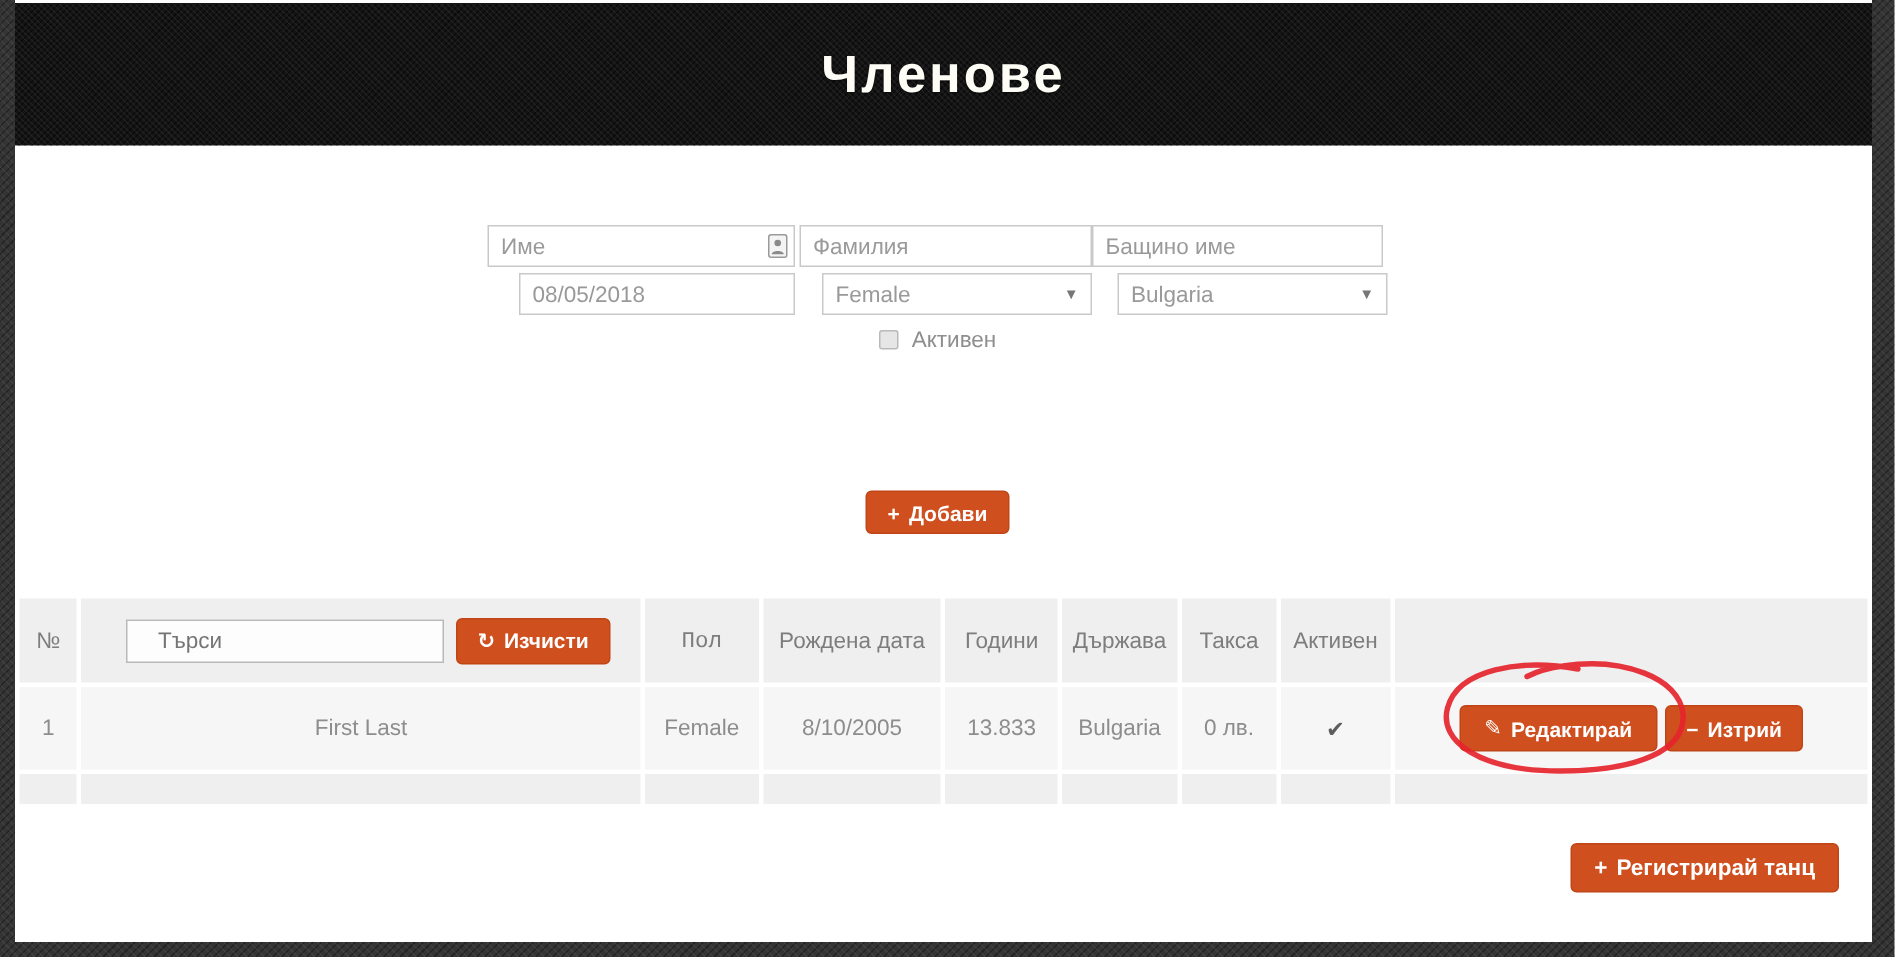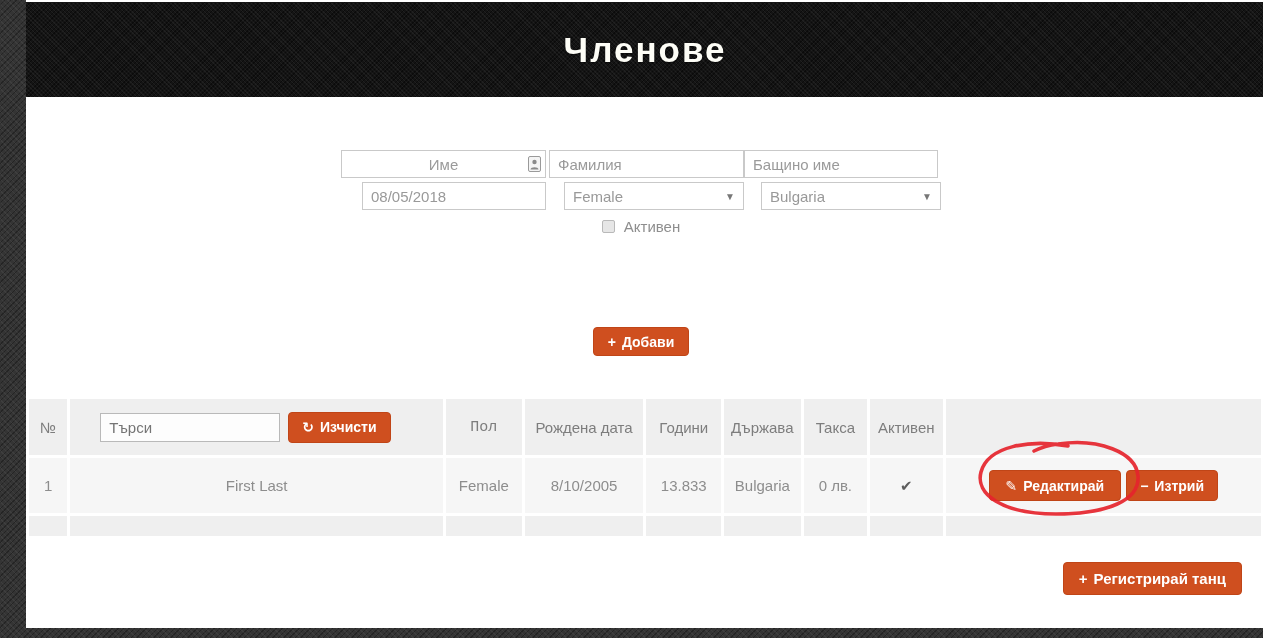--- a/index.html
+++ b/index.html
@@ -8,21 +8,21 @@
     font-family: "Liberation Sans", "DejaVu Sans", sans-serif;
     background-color: #343434;
     background-image:
       repeating-linear-gradient(45deg, rgba(255,255,255,0.05) 0 1px, transparent 1px 4px),
       repeating-linear-gradient(-45deg, rgba(0,0,0,0.30) 0 1px, transparent 1px 4px);
     position: relative;
     overflow: hidden;
   }
   .page {
     position: absolute;
-    left: 26px; top: 0;
+    left: 10px; top: 0;
     width: 1238px; height: 628px;
     background: #ffffff;
   }
   
   .header {
     margin-top: 2px;
     height: 95px;
     background-color: #141414;
     background-image:
       repeating-linear-gradient(45deg, rgba(255,255,255,0.05) 0 1px, transparent 1px 3px),
@@ -44,21 +44,21 @@
     border: 1px solid #c9c9c9;
     background: #fff;
     color: #999;
     font-size: 15px;
     padding: 0 8px;
     font-family: inherit;
     outline: none;
   }
   .fld::placeholder { color: #9a9a9a; opacity: 1; }
   .name-wrap { position: relative; width: 205px; margin-right: 3px; }
-  .name-wrap .fld { width: 100%; text-align: center; }
+  .name-wrap .fld { width: 100%; }
   .autofill-icon {
     position: absolute; right: 5px; top: 6px;
     width: 13px; height: 16px;
     border: 1px solid #9a9a9a; border-radius: 2px;
     background: #f4f4f4;
     display: flex; align-items: center; justify-content: center;
     cursor: pointer;
   }
   .fld-middle { width: 194px; margin-right: 3px; }
   .fld-last { width: 195px; }
@@ -132,25 +132,25 @@
   .col-name  { width: 370px; }
   .col-pol   { width: 75px; font-family: Liberation Mono, monospace; }
   .col-bdate { width: 118px; }
   .col-age   { width: 74px; }
   .col-ctry  { width: 76px; }
   .col-fee   { width: 63px; }
   .col-act   { width: 72px; }
   .col-actions { width: 313px; }
   .search-cell-inner { display: flex; align-items: center; justify-content: flex-start; padding-left: 30px; }
   .search-input {
-    width: 180px; height: 29px;
+    width: 212px; height: 29px;
     border: 1px solid #b9b9b9;
     background: #fdfdfd;
     color: #0f172a; font-size: 15px;
-    padding: 0 8px; font-family: inherit; outline: none;
+    padding: 0 20px; font-family: inherit; outline: none;
   }
   .btn-clear { height: 31px; padding: 0 13px; margin-left: 8px; }
   .check-icon { color: #5d5d5d; font-size: 15px; font-weight: bold; }
   .actions-inner { display: flex; align-items: center; justify-content: center; }
   .btn-edit { height: 31px; padding: 0 16px; }
   .btn-delete { height: 31px; padding: 0 13px; margin-left: 5px; }
   
   .bottom-bar { margin-top: 23px; padding-right: 22px; text-align: right; }
   .btn-register { height: 33px; padding: 0 15px; font-size: 15px; }
   

